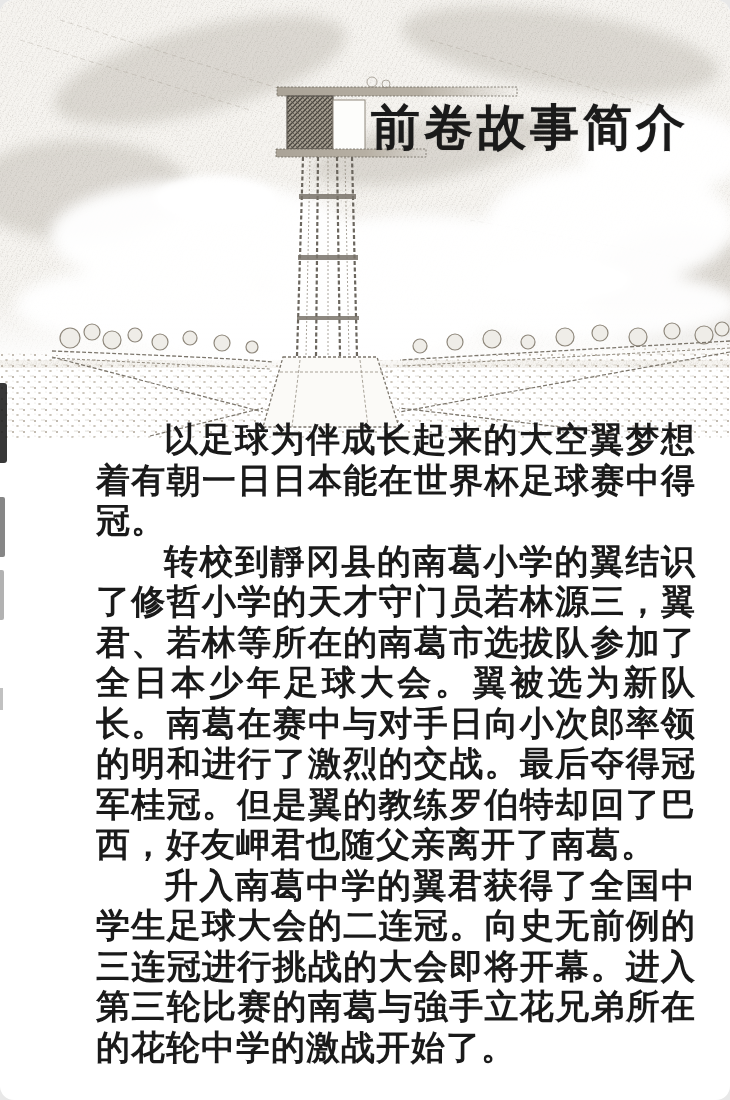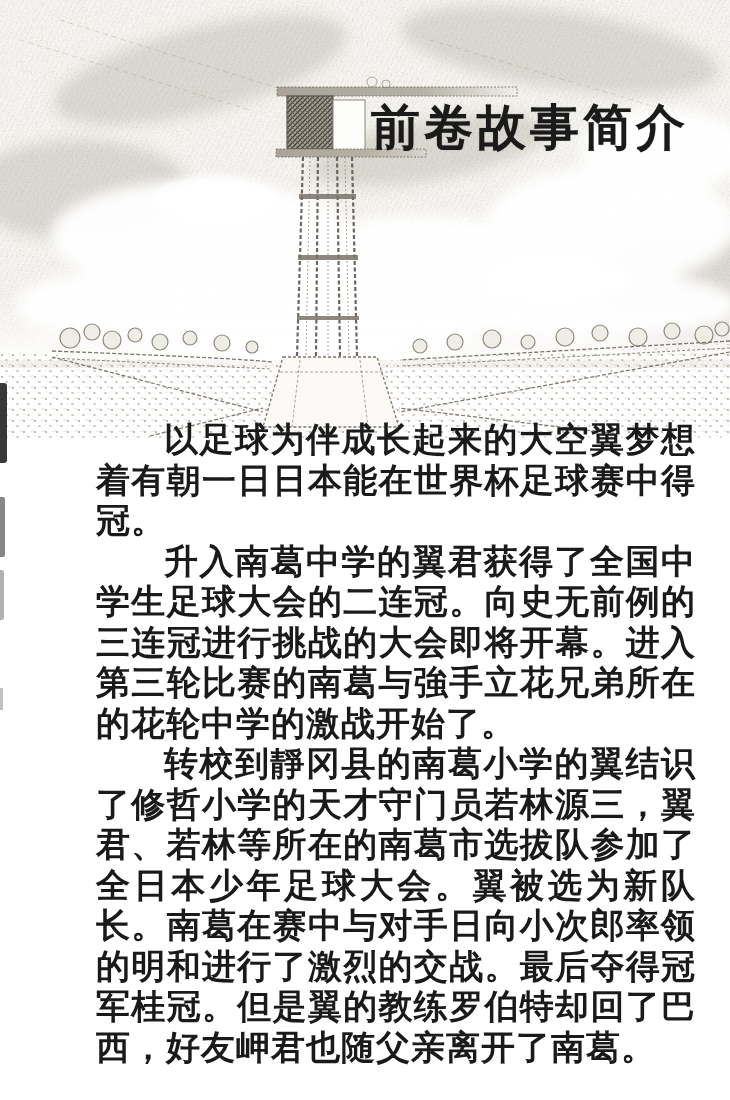--- a/index.html
+++ b/index.html
@@ -8,20 +8,21 @@
     --paper:#ffffff;
   }
   html,body{margin:0;padding:0;background:#e8e8e8;}
   .page{
     position:relative;
     width:730px;height:1100px;
     margin:0 auto;
     background:var(--paper);
     overflow:hidden;
     font-family:"DejaVu Sans","Liberation Sans",sans-serif;
+    border-radius:14px;
   }
   .illustration{
     position:absolute;top:0;left:0;width:730px;height:440px;
   }
   .page-title{
     position:absolute;top:103px;left:371px;
     margin:0;
     font-size:49px;line-height:1;
     font-weight:bold;color:var(--ink);
     letter-spacing:4px;white-space:nowrap;
@@ -186,22 +187,22 @@
         <path d="M150 436 L263 408"></path>
         <path d="M620 434 L399 408"></path>
       </g>
     </g>
   </svg>
 
   <h1 class="page-title">前卷故事简介</h1>
 
   <div class="story">
     <p>以足球为伴成长起来的大空翼梦想着有朝一日日本能在世界杯足球赛中得冠。</p>
+    <p>转校到靜冈县的南葛小学的翼结识了修哲小学的天才守门员若林源三，翼君、若林等所在的南葛市选拔队参加了全日本少年足球大会。翼被选为新队长。南葛在赛中与对手日向小次郎率领的明和进行了激烈的交战。最后夺得冠军桂冠。但是翼的教练罗伯特却回了巴西，好友岬君也随父亲离开了南葛。</p>
     <p>升入南葛中学的翼君获得了全国中学生足球大会的二连冠。向史无前例的三连冠进行挑战的大会即将开幕。进入第三轮比赛的南葛与強手立花兄弟所在的花轮中学的激战开始了。</p>
-    <p>转校到靜冈县的南葛小学的翼结识了修哲小学的天才守门员若林源三，翼君、若林等所在的南葛市选拔队参加了全日本少年足球大会。翼被选为新队长。南葛在赛中与对手日向小次郎率领的明和进行了激烈的交战。最后夺得冠军桂冠。但是翼的教练罗伯特却回了巴西，好友岬君也随父亲离开了南葛。</p>
   </div>
 
   <div class="edge-mark m1"></div>
   <div class="edge-mark m2"></div>
   <div class="edge-mark m3"></div>
   <div class="edge-mark m4"></div>
 
 </div>
 
 </body></html>

